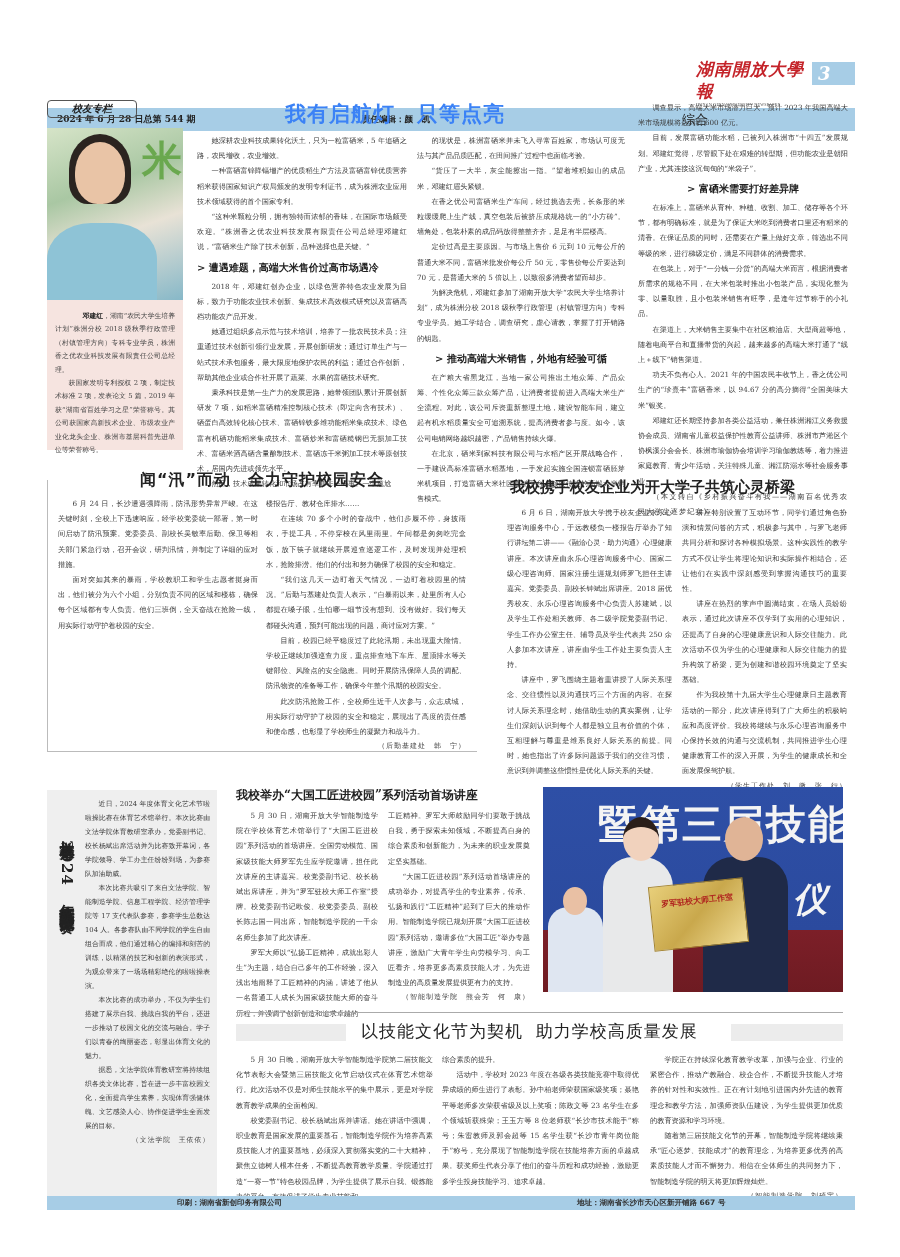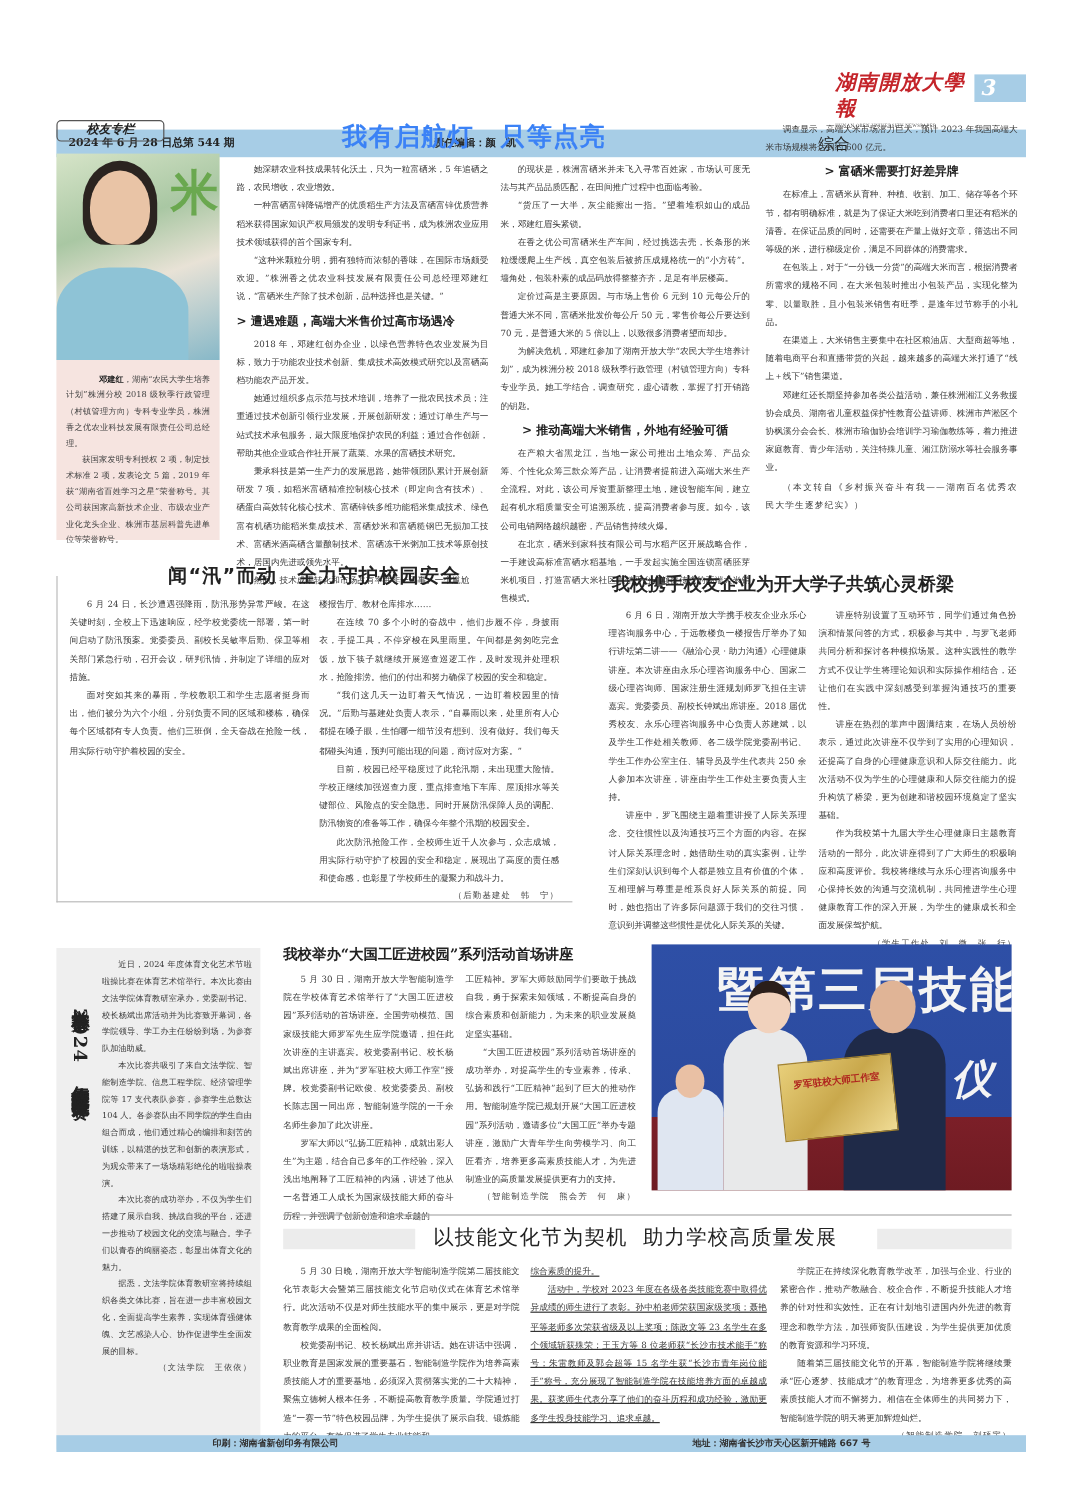--- a/index.html
+++ b/index.html
@@ -111,24 +111,26 @@
   <p>在香之优公司富硒米生产车间，经过挑选去壳，长条形的米粒缓缓爬上生产线，真空包装后被挤压成规格统一的“小方砖”。墙角处，包装朴素的成品码放得整整齐齐，足足有半层楼高。</p>
   <p>定价过高是主要原因。与市场上售价 6 元到 10 元每公斤的普通大米不同，富硒米批发价每公斤 50 元，零售价每公斤要达到 70 元，是普通大米的 5 倍以上，以致很多消费者望而却步。</p>
   <p>为解决危机，邓建红参加了湖南开放大学“农民大学生培养计划”，成为株洲分校 2018 级秋季行政管理（村镇管理方向）专科专业学员。她工学结合，调查研究，虚心请教，掌握了打开销路的钥匙。</p>
   <div class="sub-head" style="text-align:center;">&gt; 推动高端大米销售，外地有经验可循</div>
   <p>在产粮大省黑龙江，当地一家公司推出土地众筹、产品众筹、个性化众筹三款众筹产品，让消费者提前进入高端大米生产全流程。对此，该公司斥资重新整理土地，建设智能车间，建立起有机水稻质量安全可追溯系统，提高消费者参与度。如今，该公司电销网络越织越密，产品销售持续火爆。</p>
   <p>在北京，硒米到家科技有限公司与水稻产区开展战略合作，一手建设高标准富硒水稻基地，一手发起实施全国连锁富硒胚芽米机项目，打造富硒大米社区直销平台，颠覆传统的高端大米销售模式。</p>
 </div>
 
 <div class="col" style="left:638px; top:100px; width:210px;">
   <p>调查显示，高端大米市场潜力巨大，预计 2023 年我国高端大米市场规模将达到约 600 亿元。</p>
+  <p>目前，发展富硒功能水稻，已被列入株洲市“十四五”发展规划。邓建红觉得，尽管眼下处在艰难的转型期，但功能农业是朝阳产业，尤其连接这沉甸甸的“米袋子”。</p>
   <div class="sub-head" style="text-align:center;">&gt; 富硒米需要打好差异牌</div>
   <p>在标准上，富硒米从育种、种植、收割、加工、储存等各个环节，都有明确标准，就是为了保证大米吃到消费者口里还有稻米的清香。在保证品质的同时，还需要在产量上做好文章，筛选出不同等级的米，进行梯级定价，满足不同群体的消费需求。</p>
   <p>在包装上，对于“一分钱一分货”的高端大米而言，根据消费者所需求的规格不同，在大米包装时推出小包装产品，实现化整为零、以量取胜，且小包装米销售有旺季，是逢年过节称手的小礼品。</p>
   <p>在渠道上，大米销售主要集中在社区粮油店、大型商超等地，随着电商平台和直播带货的兴起，越来越多的高端大米打通了“线上＋线下”销售渠道。</p>
+  <p>功夫不负有心人。2021 年的中国农民丰收节上，香之优公司生产的“珍熹丰”富硒香米，以 94.67 分的高分摘得“全国美味大米”银奖。</p>
   <p>邓建红还长期坚持参加各类公益活动，兼任株洲湘江义务救援协会成员、湖南省儿童权益保护性教育公益讲师、株洲市芦淞区个协枫溪分会会长、株洲市瑜伽协会培训学习瑜伽教练等，着力推进家庭教育、青少年活动，关注特殊儿童、湘江防溺水等社会服务事业。</p>
   <p style="text-indent:2em; letter-spacing:1px;">（本文转自《乡村振兴奋斗有我——湖南百名优秀农民大学生逐梦纪实》）</p>
 </div>
 
 <div class="mid-frame"></div>
 <div class="mid-title">
   <span>闻“汛”而动　全力守护校园安全</span>
 </div>
 <div class="col" style="left:58px; top:496px; width:200px;">
   <p>6 月 24 日，长沙遭遇强降雨，防汛形势异常严峻。在这关键时刻，全校上下迅速响应，经学校党委统一部署，第一时间启动了防汛预案。党委委员、副校长吴敏率后勤、保卫等相关部门紧急行动，召开会议，研判汛情，并制定了详细的应对措施。</p>
@@ -194,21 +196,21 @@
   <div class="bar" style="left:0; width:110px;"></div>
   <div class="txt">
     <span>以技能文化节为契机</span>&nbsp;&nbsp;<span>助力学校高质量发展</span>
   </div>
   <div class="bar" style="left:495px; width:112px;"></div>
 </div>
 <div class="col" style="left:236px; top:1052px; width:197px;">
   <p>5 月 30 日晚，湖南开放大学智能制造学院第二届技能文化节表彰大会暨第三届技能文化节启动仪式在体育艺术馆举行。此次活动不仅是对师生技能水平的集中展示，更是对学院教育教学成果的全面检阅。</p>
   <p>校党委副书记、校长杨斌出席并讲话。她在讲话中强调，职业教育是国家发展的重要基石，智能制造学院作为培养高素质技能人才的重要基地，必须深入贯彻落实党的二十大精神，聚焦立德树人根本任务，不断提高教育教学质量。学院通过打造“一赛一节”特色校园品牌，为学生提供了展示自我、锻炼能力的平台，有效促进了学生专业技能和</p>
 </div>
-<div class="col" style="left:442px; top:1052px; width:197px;text-decoration:underline;">
+<div class="col" style="left:442px; top:1052px; width:197px;">
   <p style="text-indent:0;">综合素质的提升。</p>
   <p>活动中，学校对 2023 年度在各级各类技能竞赛中取得优异成绩的师生进行了表彰。孙中柏老师荣获国家级奖项；聂艳平等老师多次荣获省级及以上奖项；陈政文等 23 名学生在多个领域斩获殊荣；王玉方等 8 位老师获“长沙市技术能手”称号；朱雷教师及郭会超等 15 名学生获“长沙市青年岗位能手”称号，充分展现了智能制造学院在技能培养方面的卓越成果。获奖师生代表分享了他们的奋斗历程和成功经验，激励更多学生投身技能学习、追求卓越。</p>
 </div>
 <div class="col" style="left:650px; top:1052px; width:193px;">
   <p>学院正在持续深化教育教学改革，加强与企业、行业的紧密合作，推动产教融合、校企合作，不断提升技能人才培养的针对性和实效性。正在有计划地引进国内外先进的教育理念和教学方法，加强师资队伍建设，为学生提供更加优质的教育资源和学习环境。</p>
   <p>随着第三届技能文化节的开幕，智能制造学院将继续秉承“匠心逐梦、技能成才”的教育理念，为培养更多优秀的高素质技能人才而不懈努力。相信在全体师生的共同努力下，智能制造学院的明天将更加辉煌灿烂。</p>
   <p class="sig">（智能制造学院　刘硕宝）</p>
 </div>
 
 <div class="footer">

